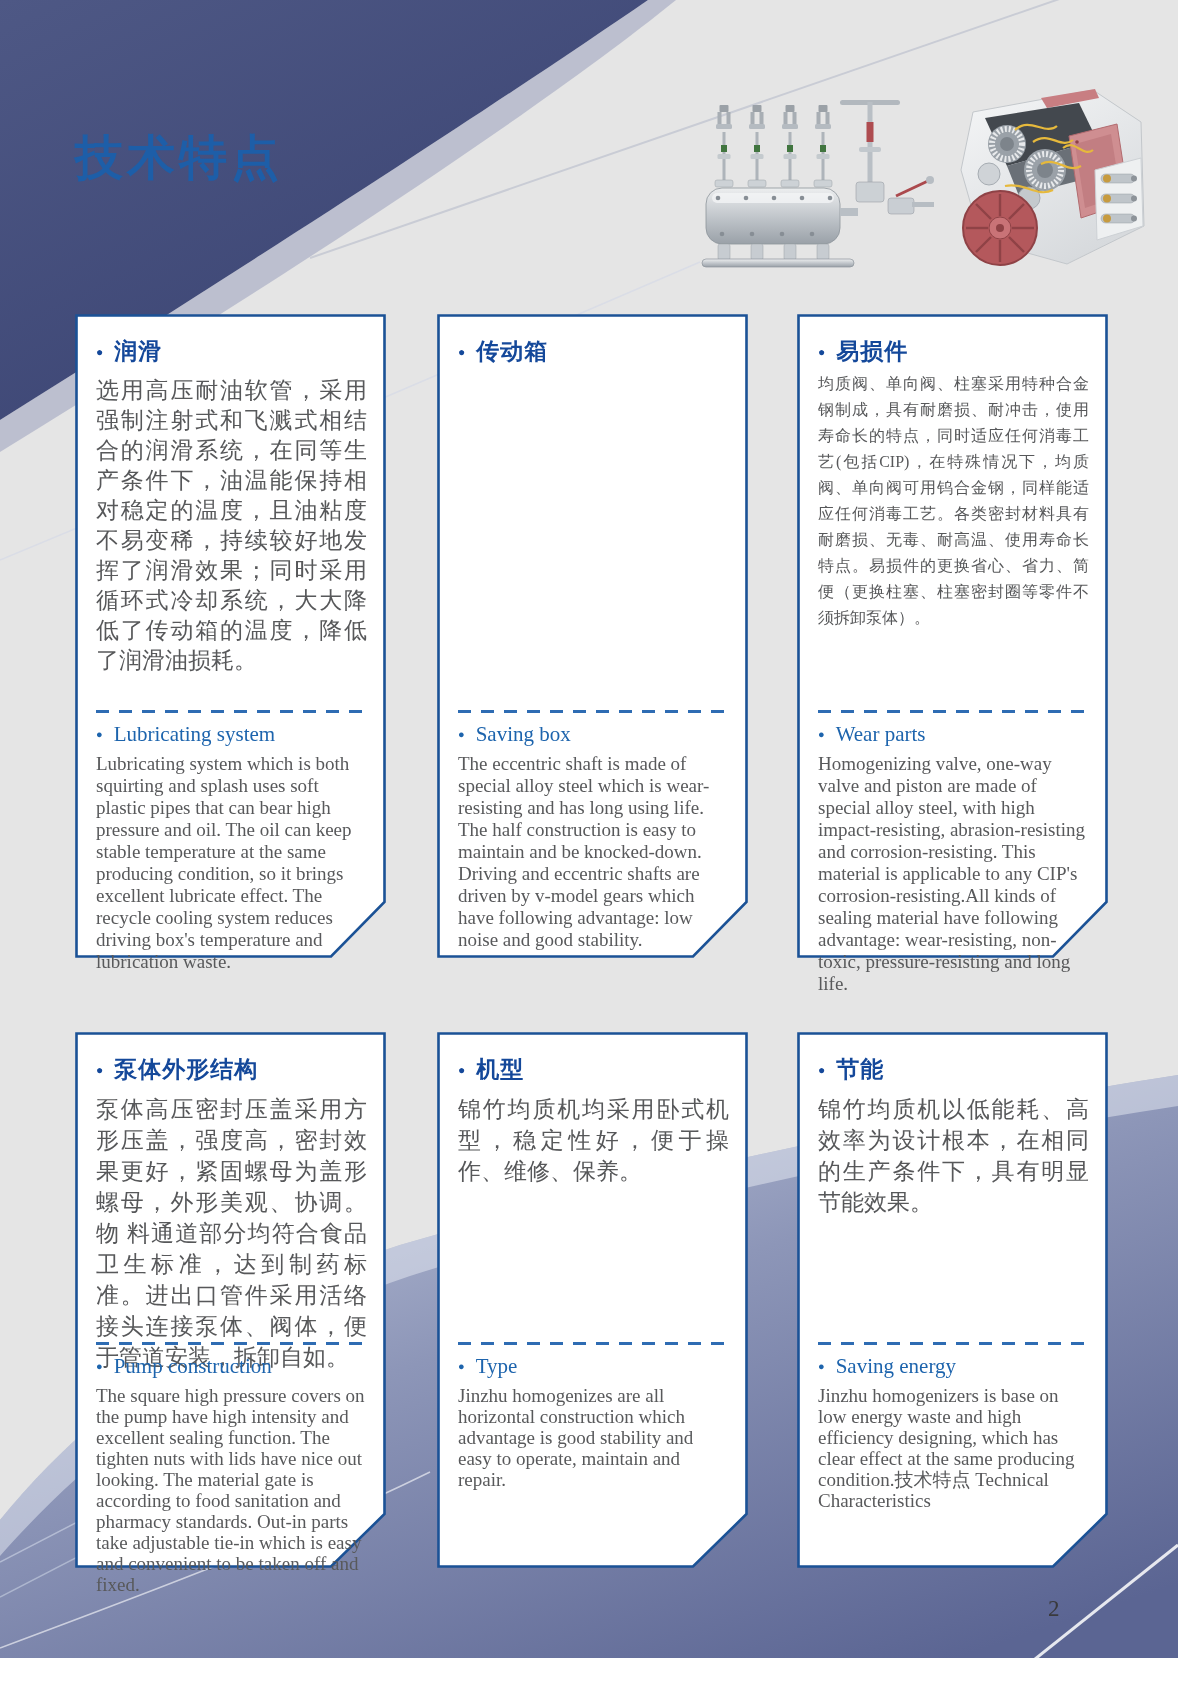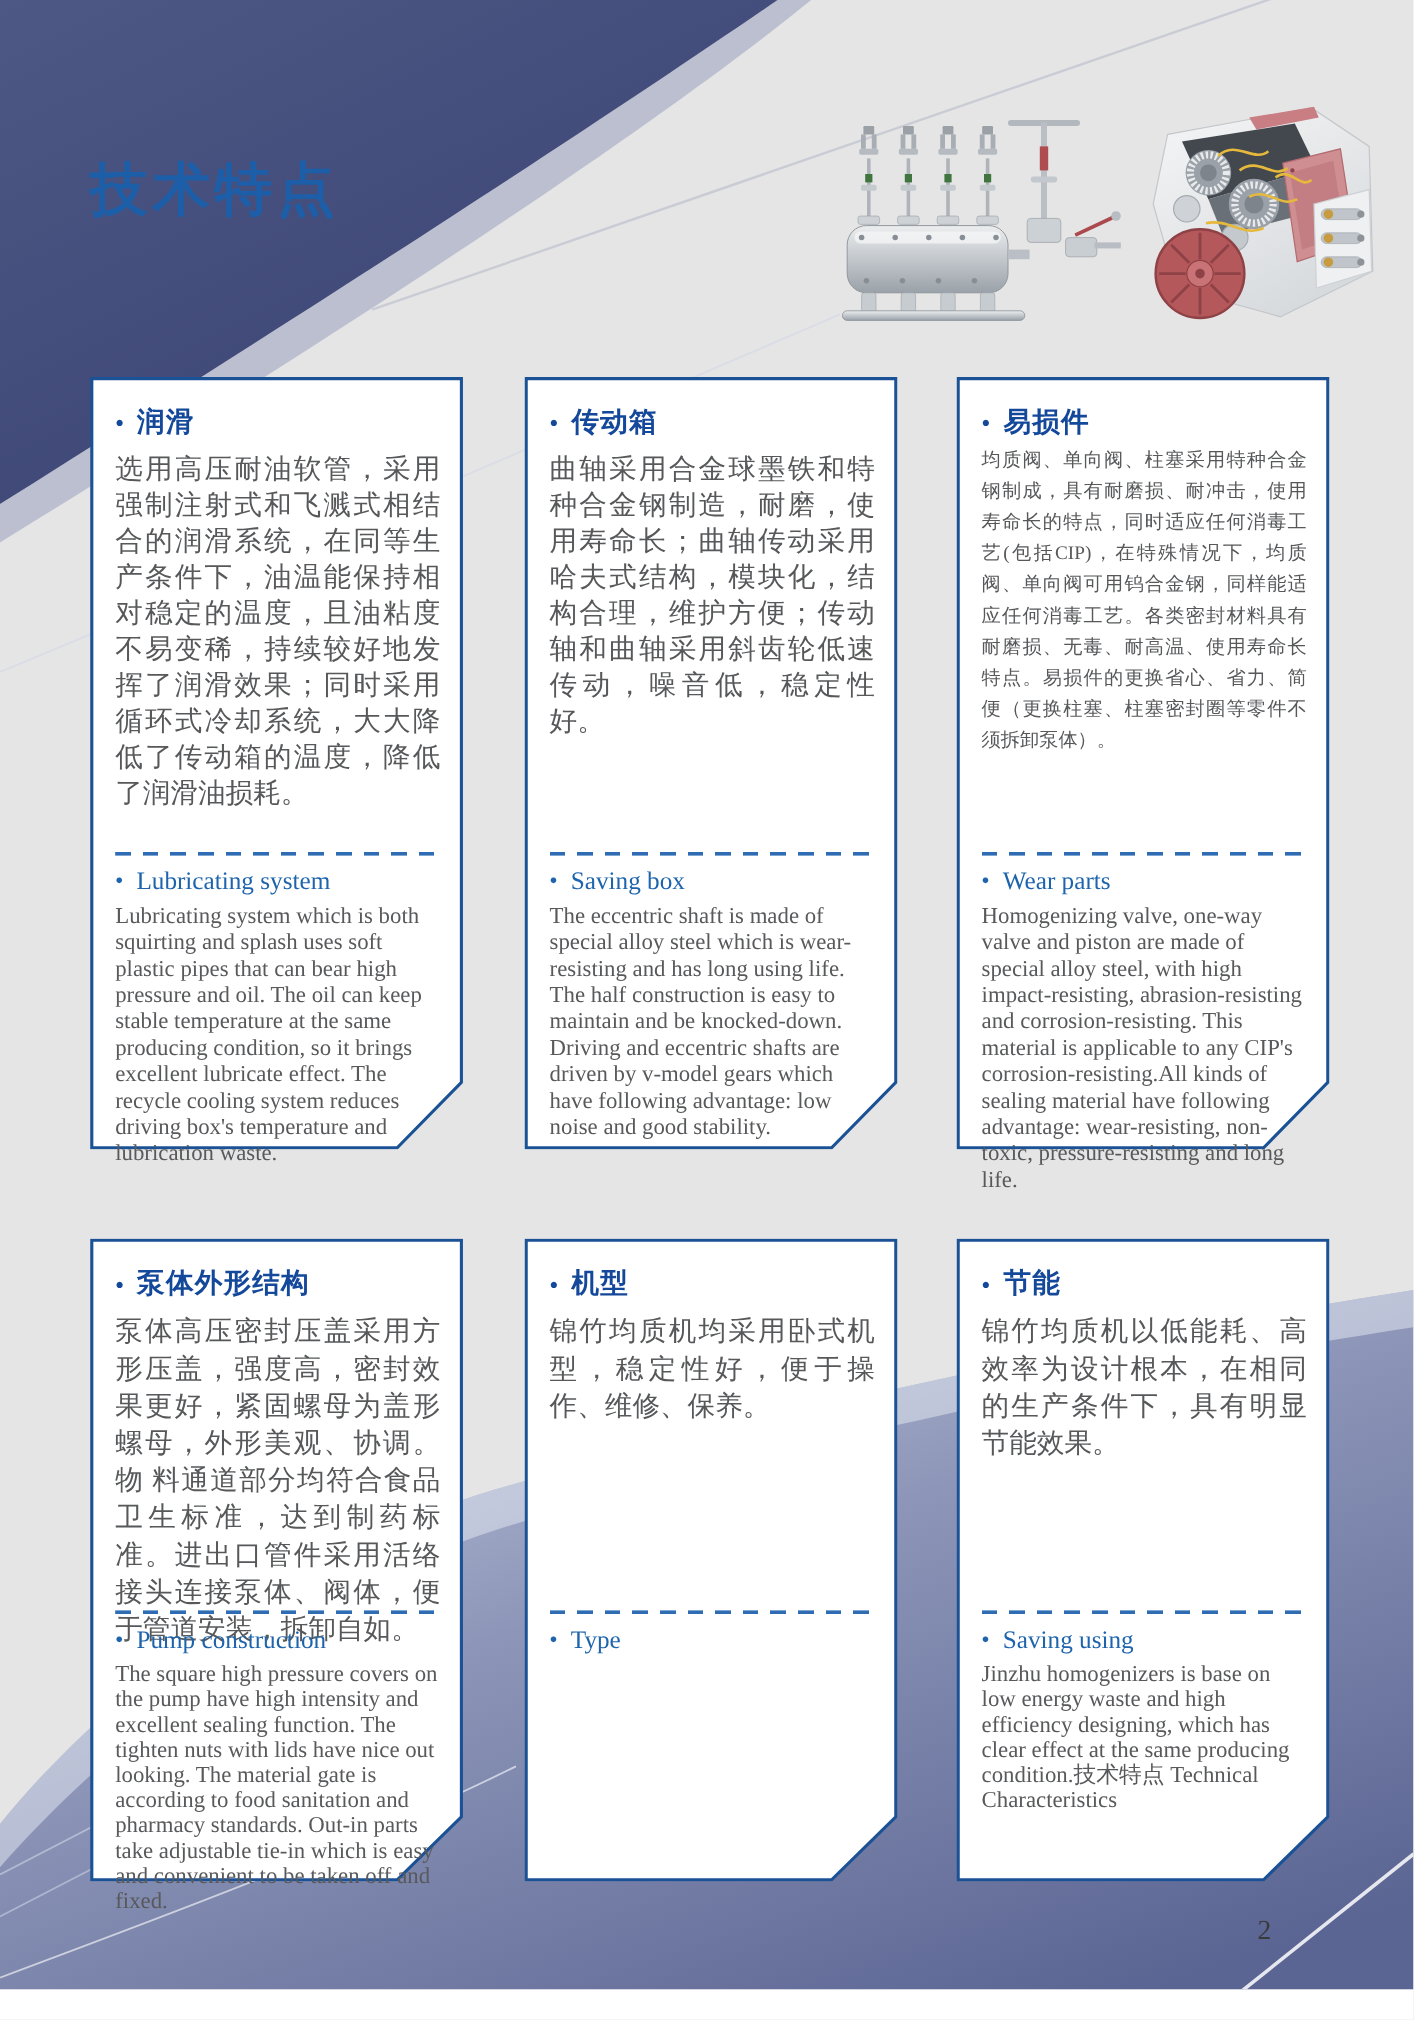--- a/index.html
+++ b/index.html
@@ -252,21 +252,20 @@
 
   <section class="card r1 cB">
     <svg class="frame" viewBox="0 0 311 644" preserveAspectRatio="none">
       <polygon points="1.5,1.5 309.5,1.5 309.5,588 256,642.5 1.5,642.5"></polygon>
       </svg>
     <div class="zh">
       <h3>
           <span class="blt">●</span>
           <span>传动箱</span>
         </h3>
-      <p>曲轴采用合金球墨铁和特种合金钢制造，耐磨，使用寿命长；曲轴传动采用哈夫式结构，模块化，结构合理，维护方便；传动轴和曲轴采用斜齿轮低速传动，噪音低，稳定性好。</p>
     </div>
     <div class="en">
       <div class="dash"></div>
       <h4>
           <span class="blt2">●</span>
           <span>Saving box</span>
         </h4>
       <p>The eccentric shaft is made of special alloy steel which is wear-resisting and has long using life. The half construction is easy to maintain and be knocked-down. Driving and eccentric shafts are driven by v-model gears which have following advantage: low noise and good stability.</p>
     </div>
   </section>
@@ -323,38 +322,39 @@
           <span>机型</span>
         </h3>
       <p>锦竹均质机均采用卧式机型，稳定性好，便于操作、维修、保养。</p>
     </div>
     <div class="en">
       <div class="dash"></div>
       <h4>
           <span class="blt2">●</span>
           <span>Type</span>
         </h4>
+      <p>Jinzhu homogenizes are all horizontal construction which advantage is good stability and easy to operate, maintain and repair.</p>
     </div>
   </section>
 
   <section class="card r2 cC">
     <svg class="frame" viewBox="0 0 311 536" preserveAspectRatio="none">
       <polygon points="1.5,1.5 309.5,1.5 309.5,482 256,534.5 1.5,534.5"></polygon>
       </svg>
     <div class="zh">
       <h3>
           <span class="blt">●</span>
           <span>节能</span>
         </h3>
       <p>锦竹均质机以低能耗、高效率为设计根本，在相同的生产条件下，具有明显节能效果。</p>
     </div>
     <div class="en">
       <div class="dash"></div>
       <h4>
           <span class="blt2">●</span>
-          <span>Saving using</span>
+          <span>Saving energy</span>
         </h4>
       <p>Jinzhu homogenizers is base on low energy waste and high efficiency designing, which has clear effect at the same producing condition.技术特点 Technical Characteristics</p>
     </div>
   </section>
 
   <div class="pagenum">2</div>
 </div>
 
 </body></html>

